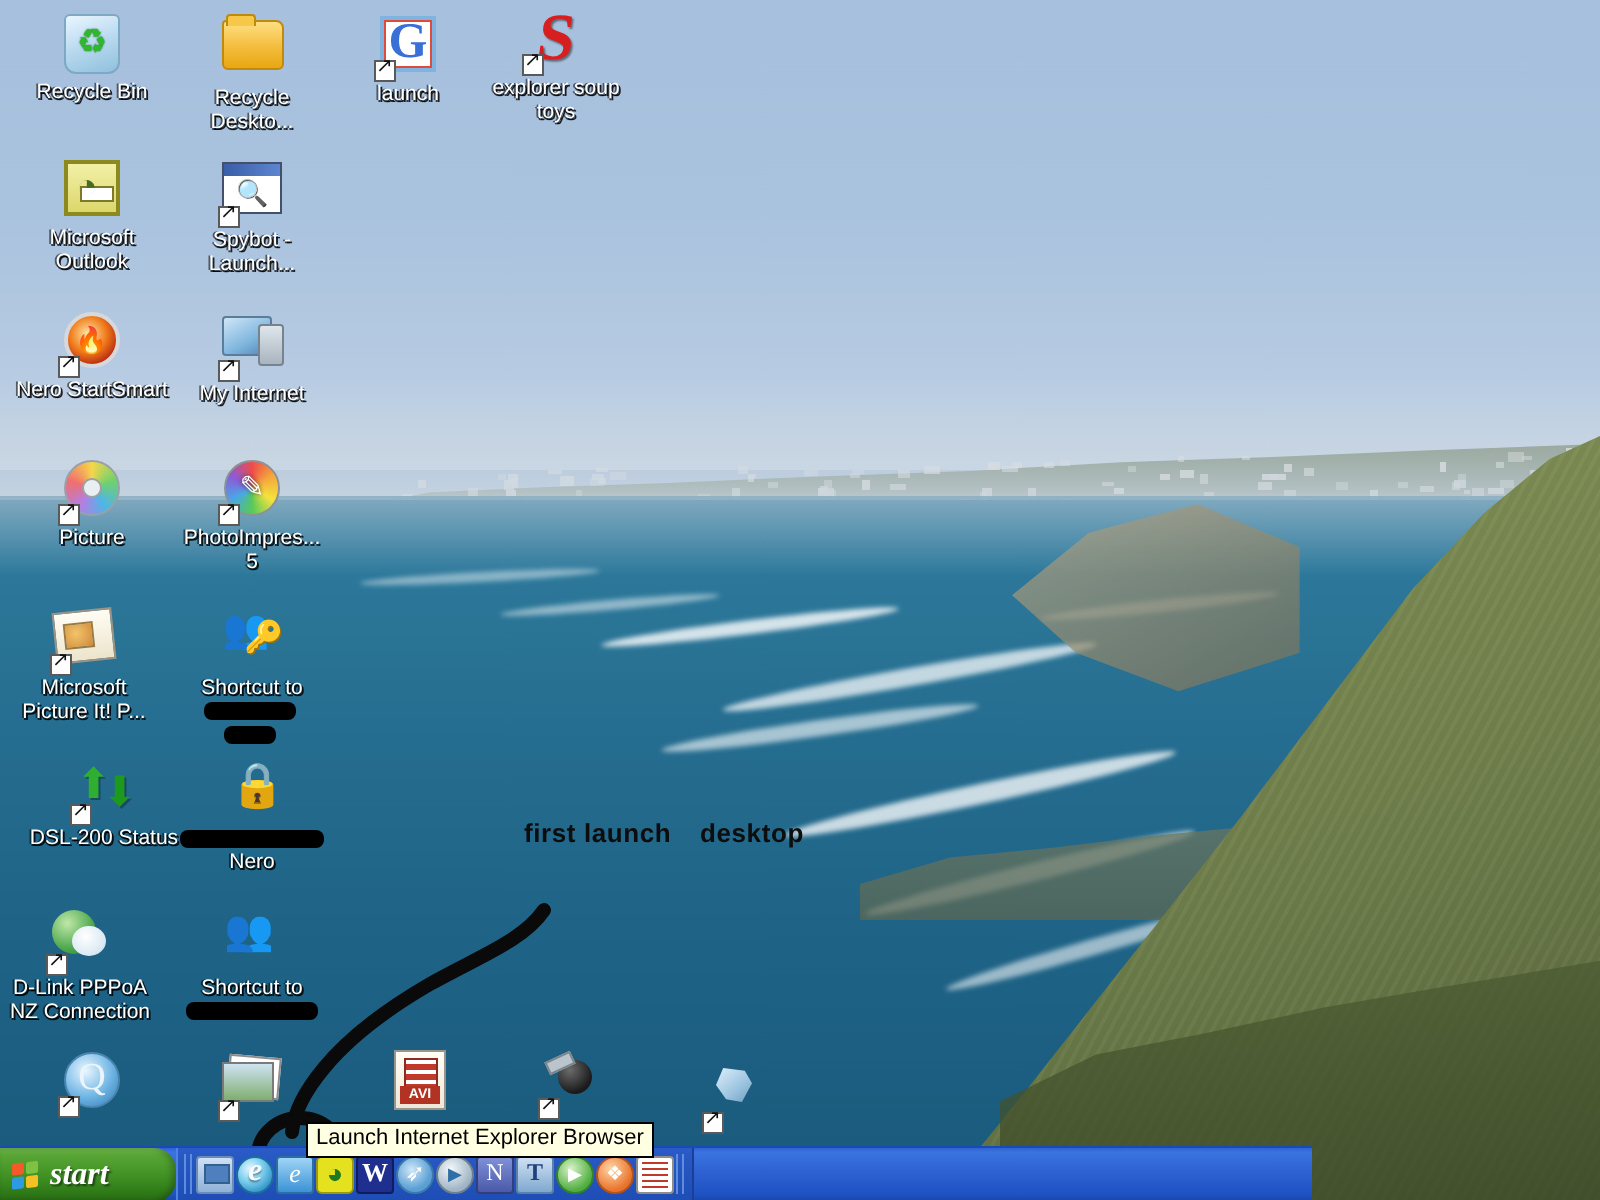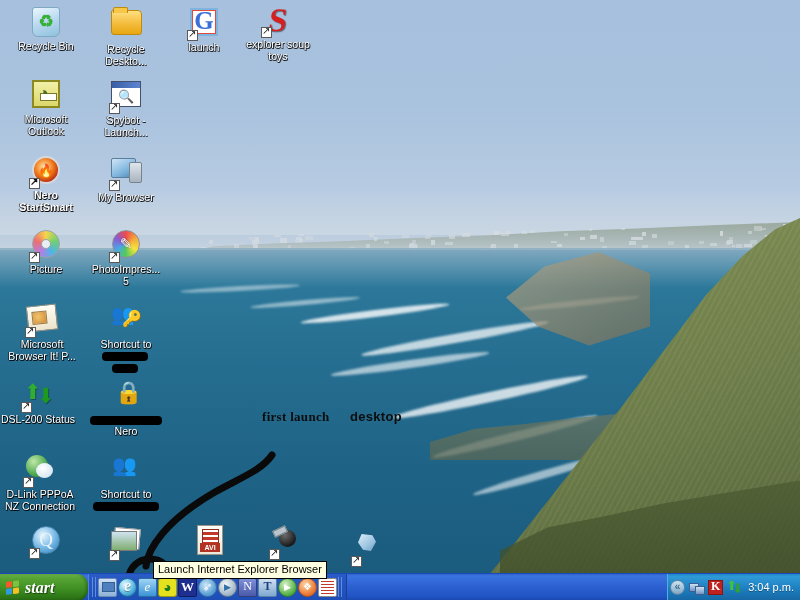--- a/index.html
+++ b/index.html
@@ -356,21 +356,21 @@
   .tooltip {
     position:absolute; left:153px; top:561px;
     background:#ffffe1; border:1px solid #000;
     font-size:11px; color:#000; padding:1px 4px 2px;
     line-height:13px; white-space:nowrap;
     z-index:40;
   }
 
   
   #taskbar {
-    position:absolute; left:0; bottom:0; width:800px; height:27px;
+    position:absolute; left:0; bottom:0; width:656px; height:27px;
     background:linear-gradient(#2f62cf 0%, #3a74e0 8%, #2f63d4 42%, #1f53c4 88%, #1a48ae 100%);
     border-top:1px solid #1a49b8;
     display:flex; align-items:stretch; z-index:30;
   }
   #start-button {
     width:88px; height:27px; flex:0 0 auto;
     background:linear-gradient(#6eb84b 0%, #57a534 14%, #3f8f23 55%, #2f7a18 82%, #276a14 100%);
     border-radius:0 11px 11px 0;
     display:flex; align-items:center; gap:4px; padding-left:6px;
     box-shadow:inset -2px 0 3px rgba(0,0,0,.25);
@@ -690,56 +690,56 @@
       </div>
       <div class="lbl">Microsoft Outlook</div>
     </div>
     <div class="icon" style="left: 88px; top: 78px;">
       <div class="glyph">
         <div class="ic-window"></div>
         <span class="shortcut-arrow"></span>
       </div>
       <div class="lbl">Spybot - Launch...</div>
     </div>
-    <div class="icon" style="left: 8px; top: 154px; font-weight: bold;">
+    <div class="icon" style="left: 8px; top: 154px;">
       <div class="glyph">
         <div class="ic-nero"></div>
         <span class="shortcut-arrow"></span>
       </div>
       <div class="lbl">Nero StartSmart</div>
     </div>
     <div class="icon" style="left: 88px; top: 154px;">
       <div class="glyph">
         <div class="ic-mycomputer"></div>
         <span class="shortcut-arrow"></span>
       </div>
-      <div class="lbl">My Browser</div>
+      <div class="lbl">My Internet</div>
     </div>
     <div class="icon" style="left: 8px; top: 228px;">
       <div class="glyph">
         <div class="ic-cd"></div>
         <span class="shortcut-arrow"></span>
       </div>
       <div class="lbl">Picture</div>
     </div>
     <div class="icon" style="left: 88px; top: 228px;">
       <div class="glyph">
         <div class="ic-photo"></div>
         <span class="shortcut-arrow"></span>
       </div>
       <div class="lbl">PhotoImpres... 5</div>
     </div>
     <div class="icon" style="left: 4px; top: 302px;">
       <div class="glyph">
         <div class="ic-pictureit"></div>
         <span class="shortcut-arrow"></span>
       </div>
-      <div class="lbl">Microsoft Browser It! P...</div>
-    </div>
-    <div class="icon" style="left: 0; top: 378px;">
+      <div class="lbl">Microsoft Picture It! P...</div>
+    </div>
+    <div class="icon" style="left: 14px; top: 378px;">
       <div class="glyph">
         <div class="ic-arrows"></div>
         <span class="shortcut-arrow"></span>
       </div>
       <div class="lbl">DSL-200 Status</div>
     </div>
     <div class="icon" style="left: 2px; top: 452px;">
       <div class="glyph">
         <div class="ic-globe"></div>
         <span class="shortcut-arrow"></span>
@@ -802,21 +802,21 @@
     </div>
     <div class="icon" style="left: 88px; top: 452px;">
       <div class="glyph">
         <div class="ic-people2"></div>
       </div>
       <div class="lbl">Shortcut to<br><span class="redact" style="width: 66px;"></span></div>
     </div>
   </div>
 
 <div id="annotation">
-  <span class="ann-text" style="left:262px; top:409px;font-family:Liberation Serif, serif;">first launch</span>
+  <span class="ann-text" style="left:262px; top:409px;">first launch</span>
   <span class="ann-text" style="left:350px; top:409px;">desktop</span>
   <svg width="800" height="600" style="position:absolute;left:0;top:0;">
     <path d="M272,455 C262,470 240,478 215,492 C196,503 176,517 162,534 C152,546 147,556 146,566" stroke="#0a0a0a" stroke-width="7" fill="none" stroke-linecap="round"></path>
     <ellipse cx="150" cy="578" rx="21" ry="19" stroke="#0a0a0a" stroke-width="7" fill="none"></ellipse>
   </svg>
 </div>
 
 <div class="tooltip">
   <span>Launch Internet Explorer Browser</span>
 </div>
@@ -847,20 +847,13 @@
         <span class="ql ql-t"></span>
         <span class="ql ql-play"></span>
         <span class="ql ql-orange"></span>
         <span class="ql ql-doc"></span>
       </div>
     <span class="grip"></span>
   </div>
 
   <div id="task-area"></div>
 
-  <div id="tray">
-    <span class="tray-chevron"></span>
-    <span class="tray-ico ti-net"></span>
-    <span class="tray-ico ti-kav"></span>
-    <span class="tray-ico ti-updown"></span>
-    <span id="clock">3:04 p.m.</span>
-  </div>
 </div>
 
 </body></html>

